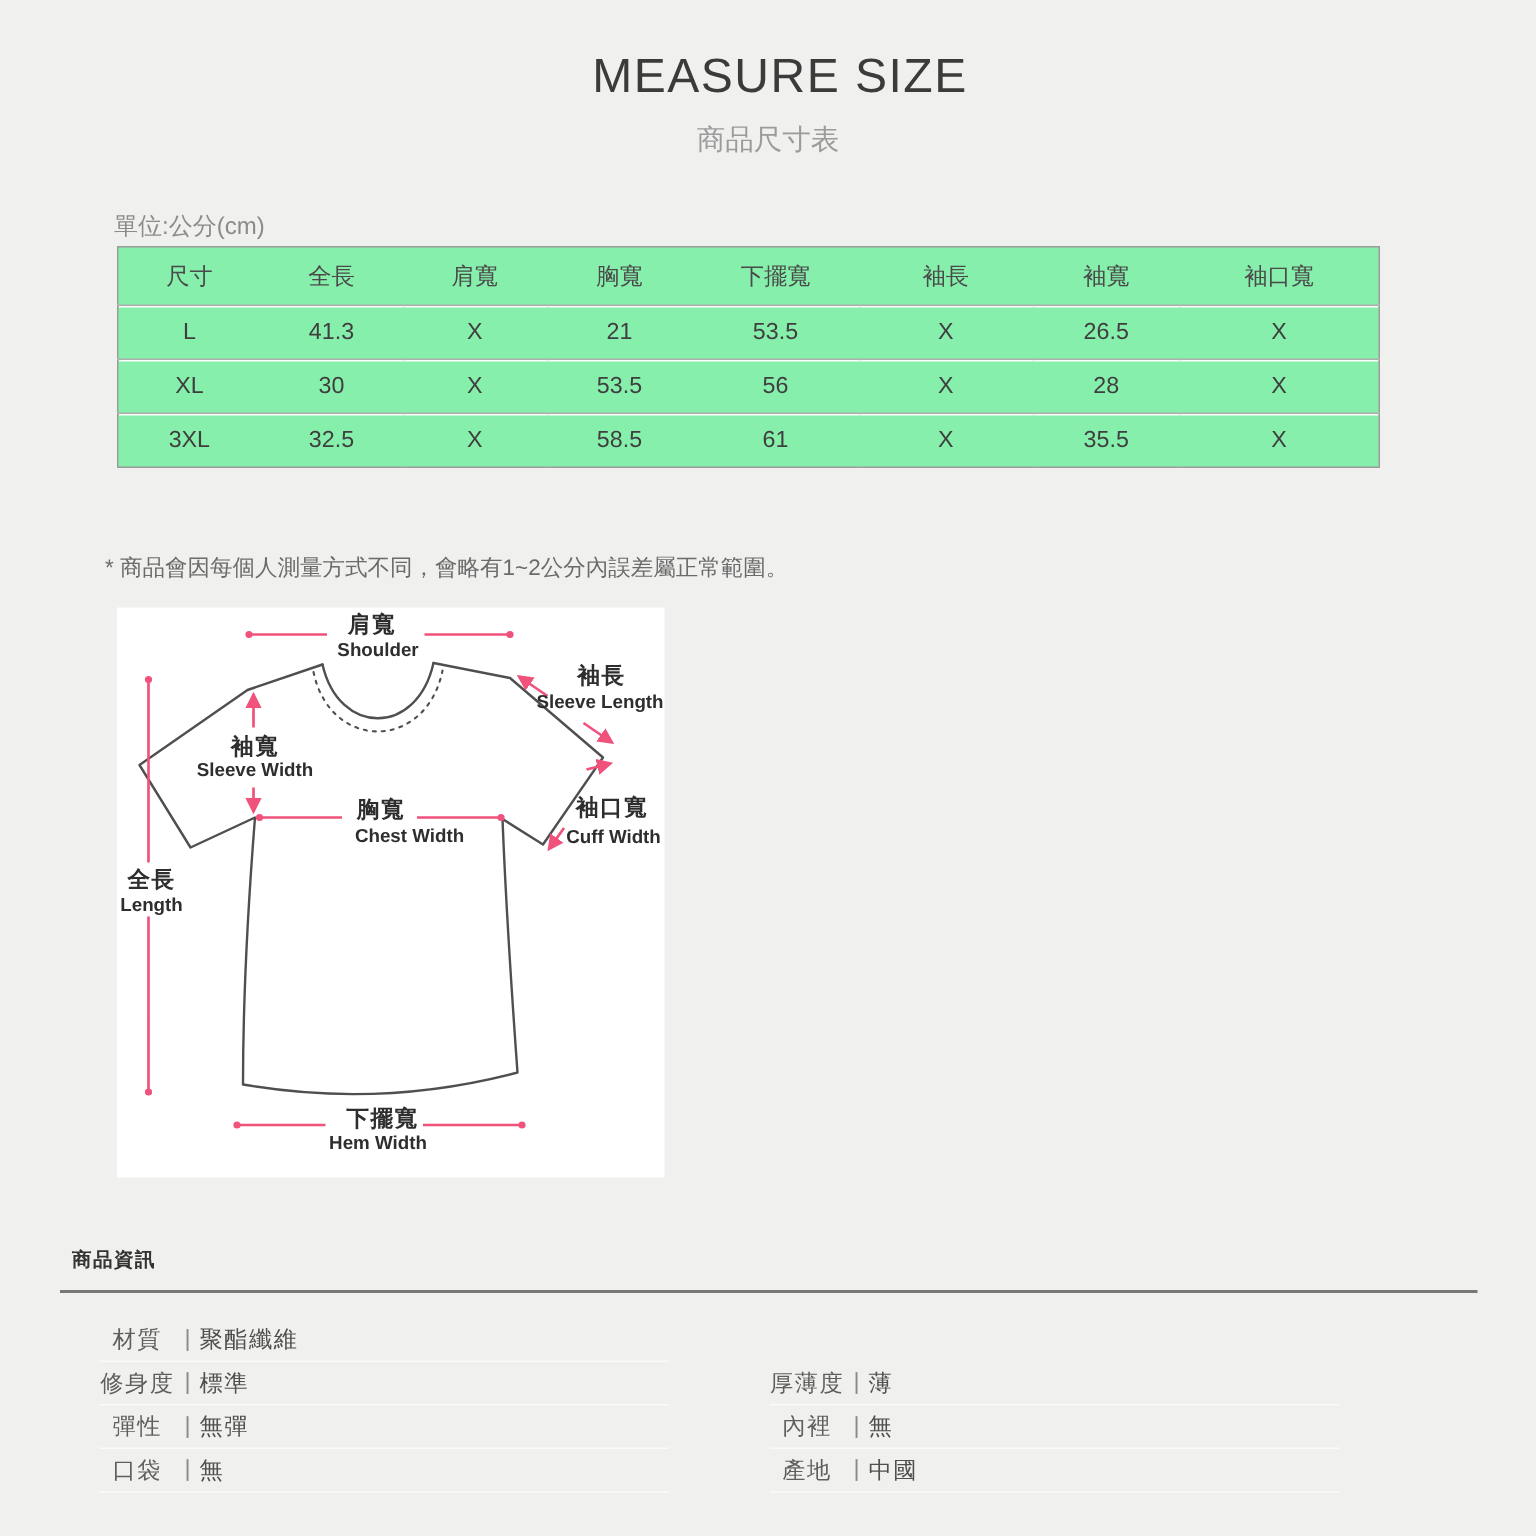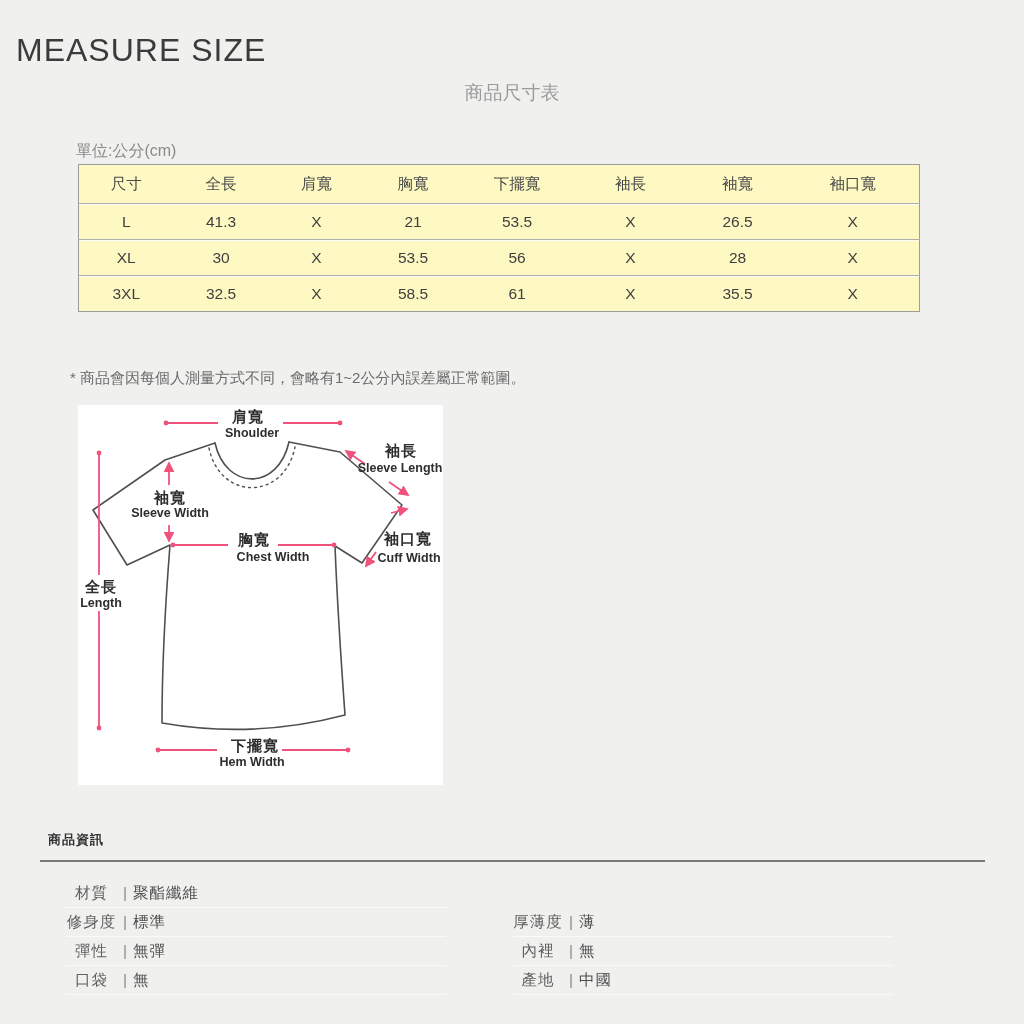--- a/index.html
+++ b/index.html
@@ -6,35 +6,35 @@
   html,body { width:1024px; height:1024px; }
   body {
     position:relative;
     background:#f0f0ef;
     font-family:"Liberation Sans","DejaVu Sans",sans-serif;
     color:#404040;
     overflow:hidden;
   }
   .page-title {
     position:absolute; top:32px; left:0; width:1024px;
-    text-align:left; font-size:32px; font-weight:400;
+    text-align:center; font-size:32px; font-weight:400;
     letter-spacing:1px; color:#3b3b3b;padding-left:16px;
   }
   .page-subtitle {
     position:absolute; top:80px; left:0; width:1024px;
     text-align:center; font-size:19px; color:#9b9b9b;
   }
   .unit-label {
     position:absolute; top:141px; left:76px;
     font-size:16px; color:#8b8b8b;
   }
   .size-table-wrap { position:absolute; top:164px; left:78px; width:841px; }
   table.size-table {
     width:841px; border-collapse:collapse; table-layout:fixed;
-    border:1px solid #9c9c9c; background:#fef9c3;
+    border:1px solid #9c9c9c; background:#86efac;
   }
   table.size-table th {
     height:39px; font-size:15.5px; font-weight:400; color:#4a4a4a; text-align:center;
   }
   table.size-table td {
     height:36px; font-size:15.5px; color:#3f3f3f; text-align:center;
     border-top:1px solid #adadad;
     box-shadow: inset 0 1px 0 #fbfbfa;
   }
   .footnote {

